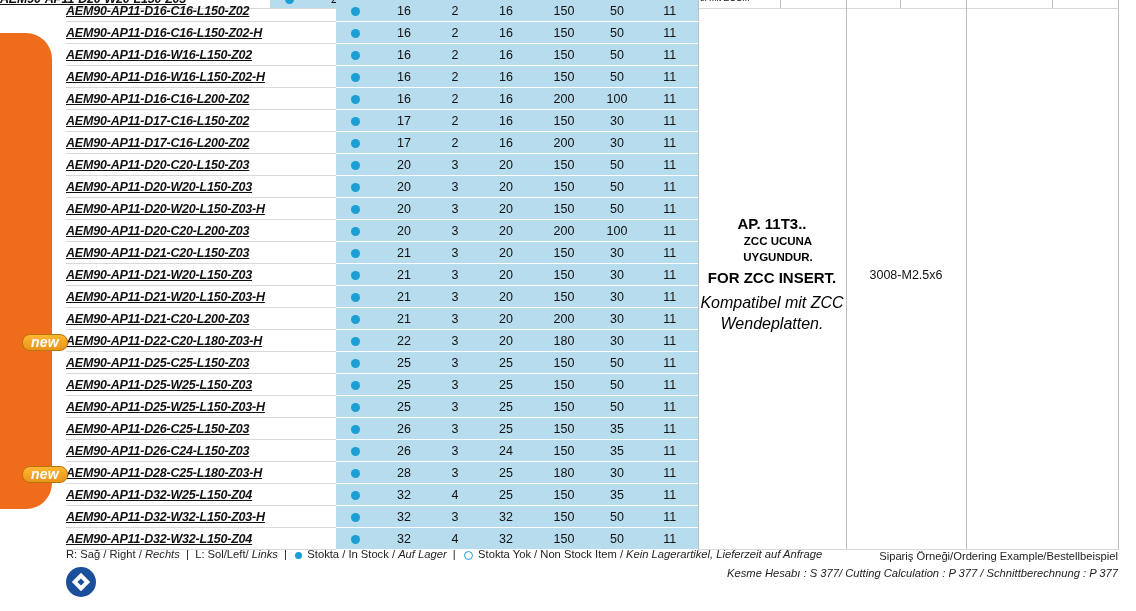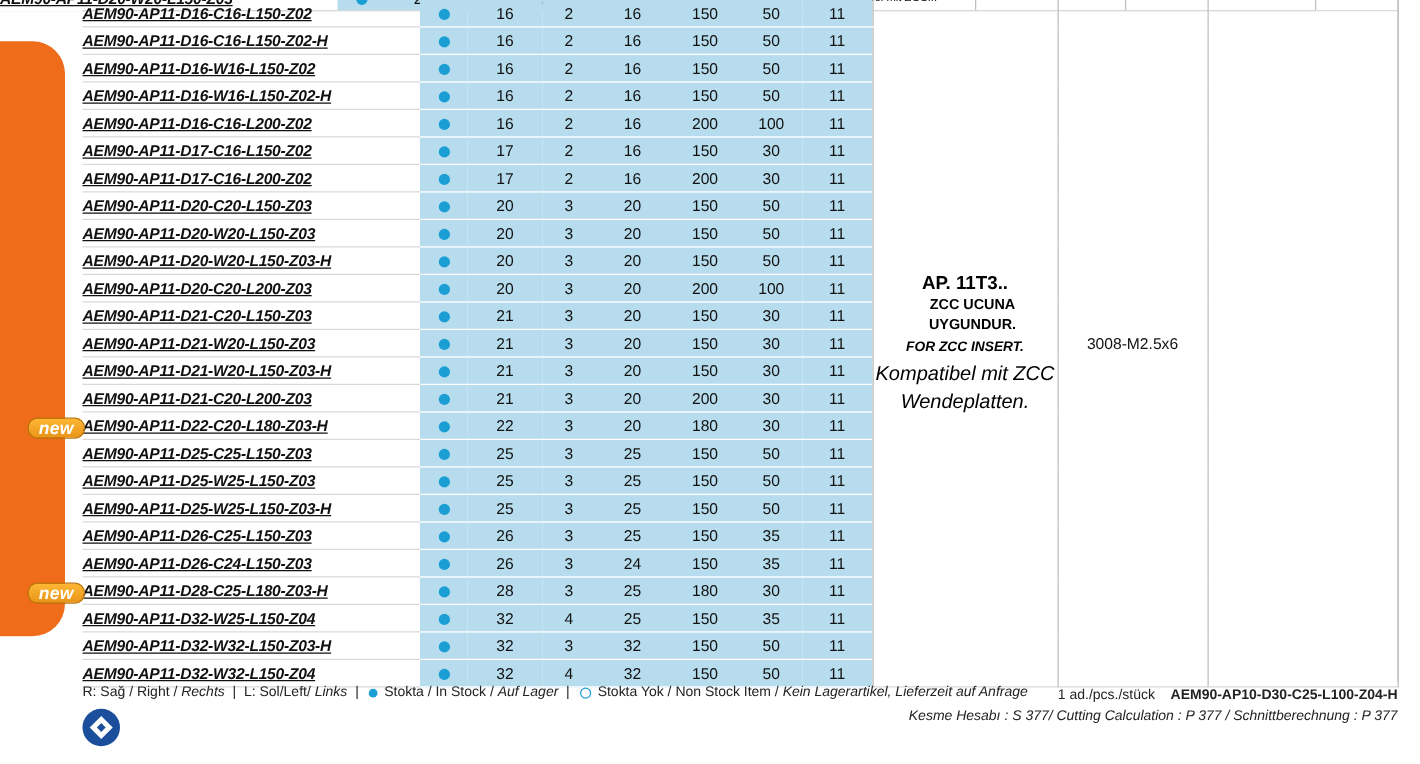--- a/index.html
+++ b/index.html
@@ -144,23 +144,22 @@
     color: #000;
   }
   .note-tr {
     font-size: 11.5px;
     font-weight: bold;
     display: block;
     color: #000;
     padding-left: 12px;
   }
   .note-en {
-    font-size: 11px;
+    font-size: 15px;
     font-weight: bold;
-    font-style: italic;
     display: block;
     margin-top: 3px;
     color: #000;
   }
   .note-de {
     font-size: 16px;
     font-style: italic;
     display: block;
     margin-top: 3px;
     color: #000;
@@ -621,25 +620,21 @@
   <span class="dot-filled"></span>
   <span>Stokta / In Stock /</span>
   <span class="it">Auf Lager</span>
   &nbsp;|&nbsp;
   <span class="dot-open"></span>
   <span>Stokta Yok / Non Stock Item /</span>
   <span class="it">Kein Lagerartikel, Lieferzeit auf Anfrage</span>
 </div>
 
 <div id="order-example">
-  <div>
-    <span>1 ad./pcs./stück</span>
-    &nbsp;&nbsp;
-    <span class="bold">AEM90-AP10-D30-C25-L100-Z04-H</span>
-  </div>
+  <div>Sipariş Örneği/Ordering Example/Bestellbeispiel</div>
   <div class="it">Kesme Hesabı : S 377/ Cutting Calculation : P 377 / Schnittberechnung : P 377</div>
 </div>
 
 <div id="logo">
   <span class="mark"></span>
 </div>
 
 <div class="new-badge" style="left: 22px; top: 333.5px;">new</div>
 <div class="new-badge" style="left: 22px; top: 465.5px;">new</div>
 

